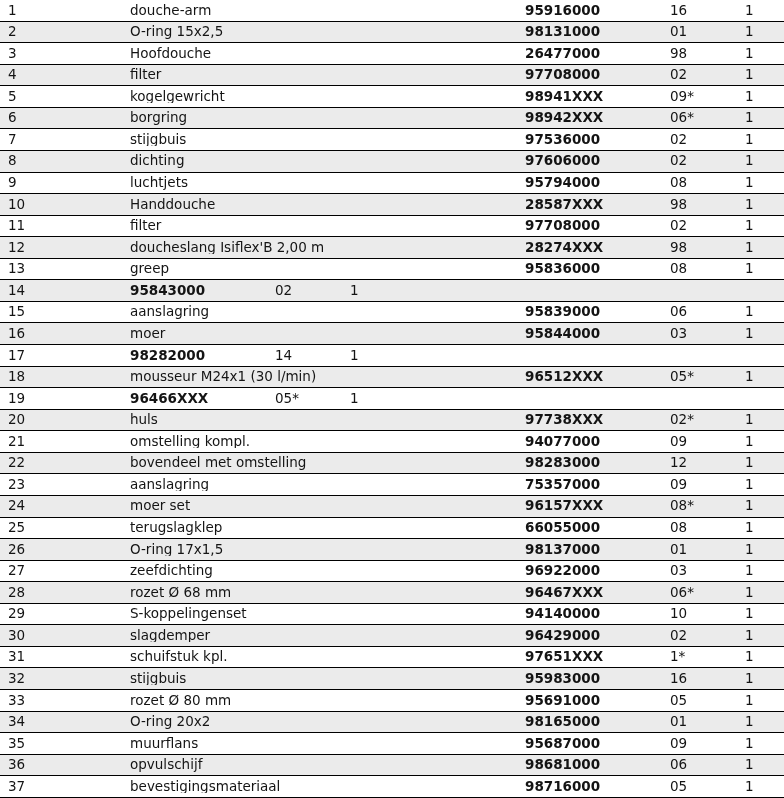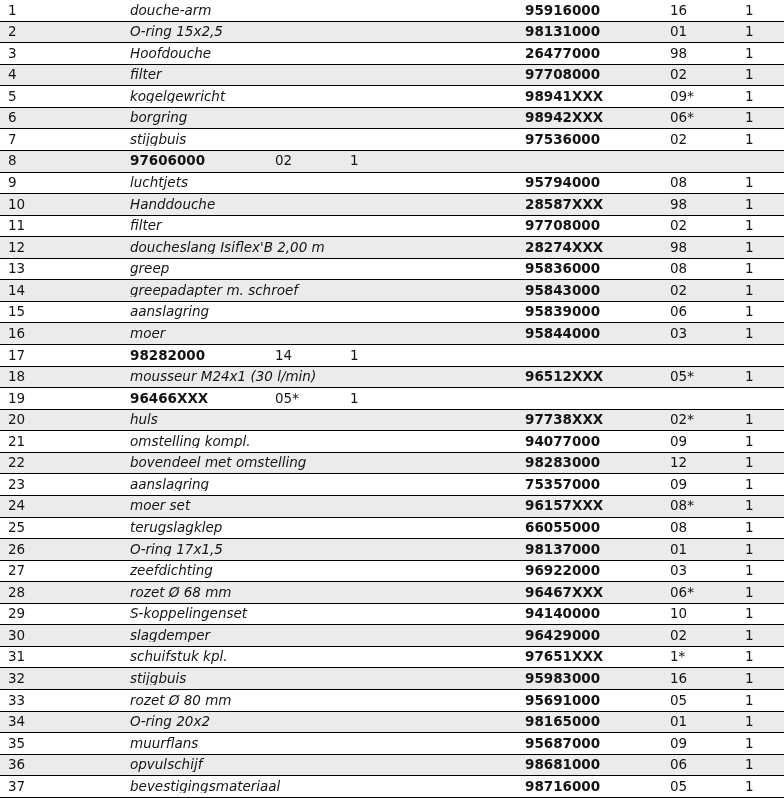--- a/index.html
+++ b/index.html
@@ -33,21 +33,21 @@
     overflow: hidden;
   }
   .row.alt {
     background: #ebebeb;
   }
   .cell {
     box-sizing: border-box;
     overflow: hidden;
   }
   .c-pos  { width: 130px; padding-left: 8px; }
-  .c-desc { width: 395px; font-style: italic; }
+  .c-desc { width: 395px; }
   .c-part { width: 145px; font-weight: bold; }
   .c-code { width: 75px; }
   .c-qty  { flex: 1 1 auto; }
 </style>
 </head>
 <body>
 
 <div id="parts-table">
     <div class="row">
       <div class="cell c-pos">1</div>
@@ -93,20 +93,21 @@
     </div>
     <div class="row">
       <div class="cell c-pos">7</div>
       <div class="cell c-desc">stijgbuis</div>
       <div class="cell c-part">97536000</div>
       <div class="cell c-code">02</div>
       <div class="cell c-qty">1</div>
     </div>
     <div class="row alt">
       <div class="cell c-pos">8</div>
+      <div class="cell c-desc">dichting</div>
       <div class="cell c-part">97606000</div>
       <div class="cell c-code">02</div>
       <div class="cell c-qty">1</div>
     </div>
     <div class="row">
       <div class="cell c-pos">9</div>
       <div class="cell c-desc">luchtjets</div>
       <div class="cell c-part">95794000</div>
       <div class="cell c-code">08</div>
       <div class="cell c-qty">1</div>
@@ -134,21 +135,20 @@
     </div>
     <div class="row">
       <div class="cell c-pos">13</div>
       <div class="cell c-desc">greep</div>
       <div class="cell c-part">95836000</div>
       <div class="cell c-code">08</div>
       <div class="cell c-qty">1</div>
     </div>
     <div class="row alt">
       <div class="cell c-pos">14</div>
-      <div class="cell c-desc">greepadapter m. schroef</div>
       <div class="cell c-part">95843000</div>
       <div class="cell c-code">02</div>
       <div class="cell c-qty">1</div>
     </div>
     <div class="row">
       <div class="cell c-pos">15</div>
       <div class="cell c-desc">aanslagring</div>
       <div class="cell c-part">95839000</div>
       <div class="cell c-code">06</div>
       <div class="cell c-qty">1</div>

